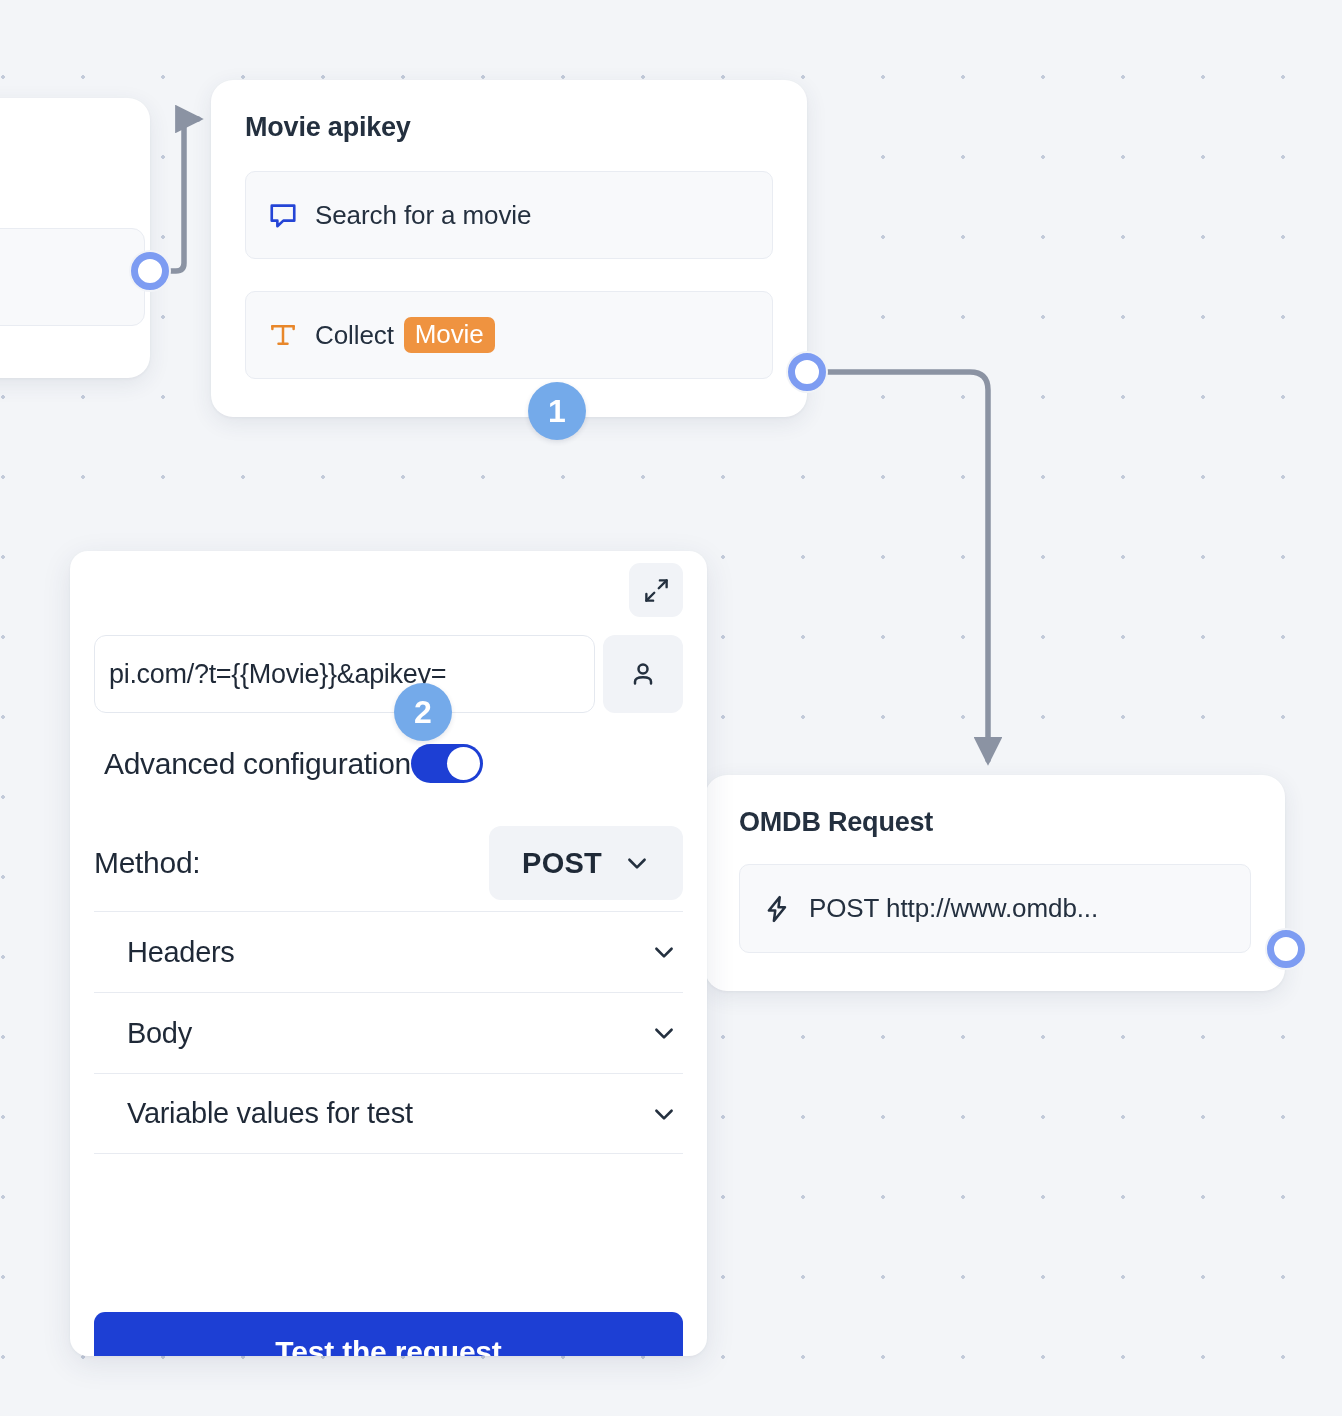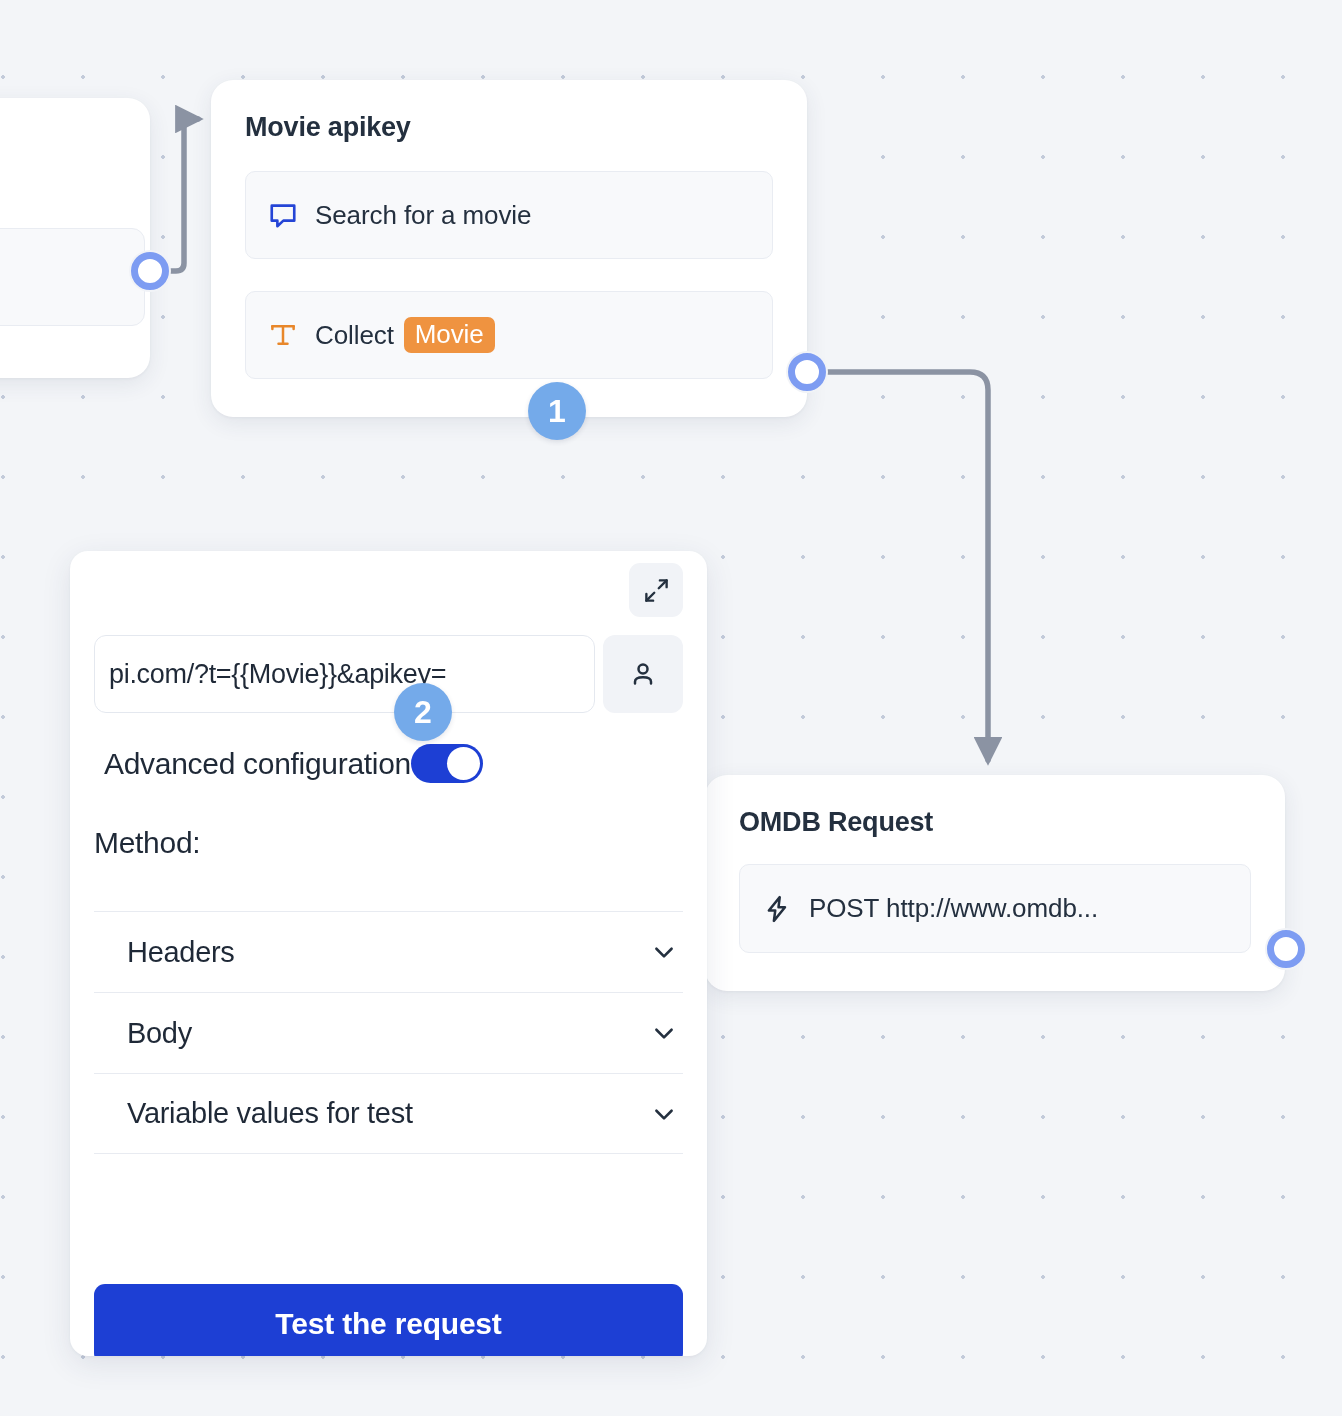--- a/index.html
+++ b/index.html
@@ -258,21 +258,21 @@
     font-size: 29px;
     color: #1f2937;
     cursor: pointer;
     letter-spacing: -.3px;
   }
   .acc-item:last-child { border-bottom: 1px solid #e8ebf1; }
 
   #test-btn {
     position: absolute;
     left: 24px;
-    top: 733px;
+    top: 761px;
     width: 589px;
     height: 80px;
     background: #1d3fd4;
     border: none;
     border-radius: 11px;
     color: #ffffff;
     font-family: "Liberation Sans", sans-serif;
     font-size: 30px;
     font-weight: 700;
     letter-spacing: -.2px;
@@ -388,20 +388,28 @@
       </button>
     </div>
 
     <div class="adv-row">
       <span class="adv-label">Advanced configuration</span>
       <button class="toggle"></button>
     </div>
 
     <div class="method-row">
       <span class="method-label">Method:</span>
+      <button class="method-select">
+        <span>POST</span>
+        <span>
+          <svg class="ico" width="26" height="26" viewBox="0 0 24 24" fill="none" stroke="#24303f" stroke-width="2.4" stroke-linecap="round" stroke-linejoin="round">
+            <path d="M5 9l7 7 7-7"></path>
+          </svg>
+        </span>
+      </button>
     </div>
 
     <div class="accordion">
       <div class="acc-item">
         <span>Headers</span>
         <span>
           <svg class="ico" width="26" height="26" viewBox="0 0 24 24" fill="none" stroke="#24303f" stroke-width="2.4" stroke-linecap="round" stroke-linejoin="round">
             <path d="M5 9l7 7 7-7"></path>
           </svg>
         </span>

